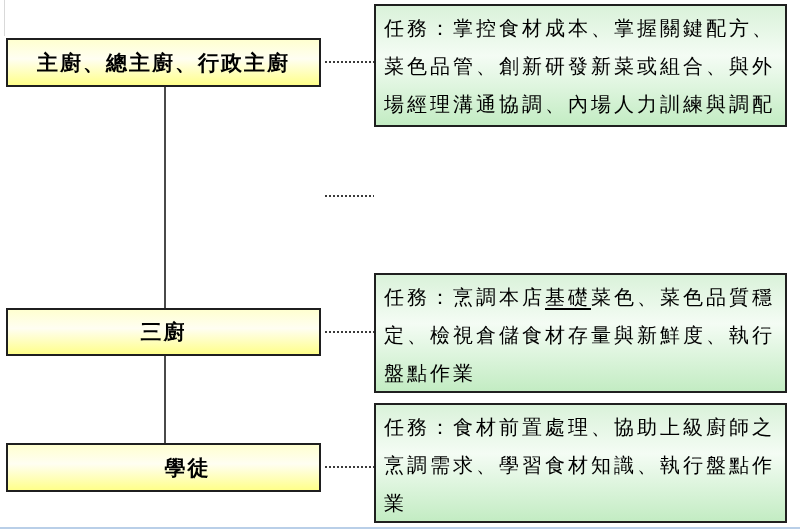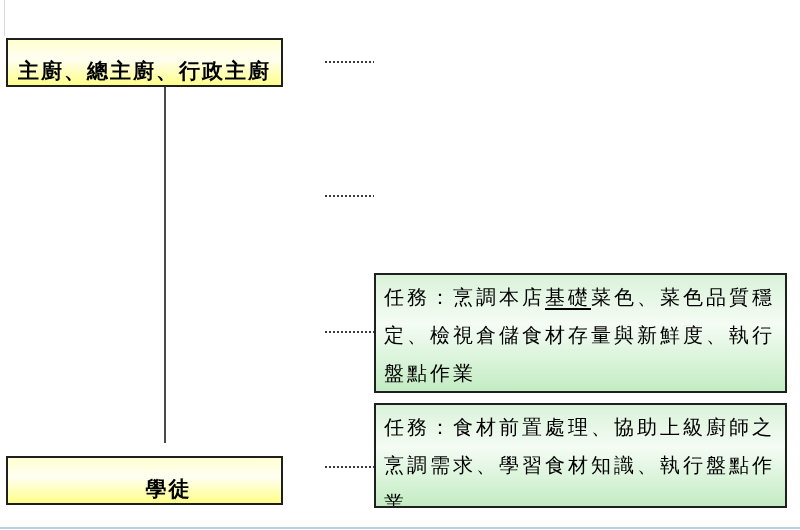--- a/index.html
+++ b/index.html
@@ -29,35 +29,35 @@
     left: 164px; top: 87px;
     width: 2px; height: 356px;
     background: #4a4a4a;
     z-index: 1;
   }
 
   
   .node {
     position: absolute;
     left: 6px;
-    width: 277px;
+    width: 315px;
     border: 2px solid #1f1f1f;
     background: linear-gradient(180deg, #ffffd0 0%, #fffef2 42%, #ffff8a 100%);
     display: flex;
-    align-items: flex-end;
+    align-items: center;
     justify-content: center;
     font-size: 21px;
     font-weight: 700;
     letter-spacing: 2px;
     z-index: 2;
   }
   .n1 { top: 38px;  height: 49px; }
   .n2 { top: 173px; height: 47px; }
   .n3 { top: 308px; height: 48px; }
-  .n4 { top: 456px; height: 49px; padding-left: 48px; }
+  .n4 { top: 443px; height: 49px; padding-left: 48px; }
 
   
   .dots {
     position: absolute;
     left: 325px;
     width: 49px;
     height: 2px;
     background: repeating-linear-gradient(90deg, #3a3a3a 0 2px, transparent 2px 4px);
     z-index: 1;
   }
@@ -76,21 +76,21 @@
     padding: 3px 6px 0 8px;
     font-size: 20px;
     letter-spacing: 3px;
     line-height: 38px;
     overflow: hidden;
     z-index: 2;
   }
   .t1 { top: 4px;   height: 123px; }
   .t2 { top: 143px; height: 116px; }
   .t3 { top: 273px; height: 120px; }
-  .t4 { top: 403px; height: 105px; }
+  .t4 { top: 403px; height: 120px; }
   .task p { margin: 0; }
   .u { text-decoration: underline; text-underline-offset: 4px; }
 
   
   .bottom-rule {
     position: absolute;
     left: 0; top: 527px;
     width: 800px; height: 2px;
     background: #b9cfe8;
   }
@@ -99,29 +99,35 @@
 <body>
 
 <div class="canvas">
 
   <div class="page-edge"></div>
   <div class="vline"></div>
 
   <div class="node n1">
     <span>主廚、總主廚、行政主廚</span>
   </div>
+  <div class="node n3">
+    <span>三廚</span>
+  </div>
   <div class="node n4">
     <span>學徒</span>
   </div>
 
   <div class="dots d1"></div>
   <div class="dots d2"></div>
   <div class="dots d3"></div>
   <div class="dots d4"></div>
 
+  <div class="task t1">
+    <p><span>任務：掌控食材成本、掌握關鍵配方、菜色品管、創新研發新菜或組合、與外場經理溝通協調、內場人力訓練與調配</span></p>
+  </div>
 
 
   <div class="task t3">
     <p><span>任務：烹調本店</span><span class="u">基礎</span><span>菜色、菜色品質穩定、檢視倉儲食材存量與新鮮度、執行盤點作業</span></p>
   </div>
 
   <div class="task t4">
     <p><span>任務：食材前置處理、協助上級廚師之烹調需求、學習食材知識、執行盤點作業</span></p>
   </div>
 

